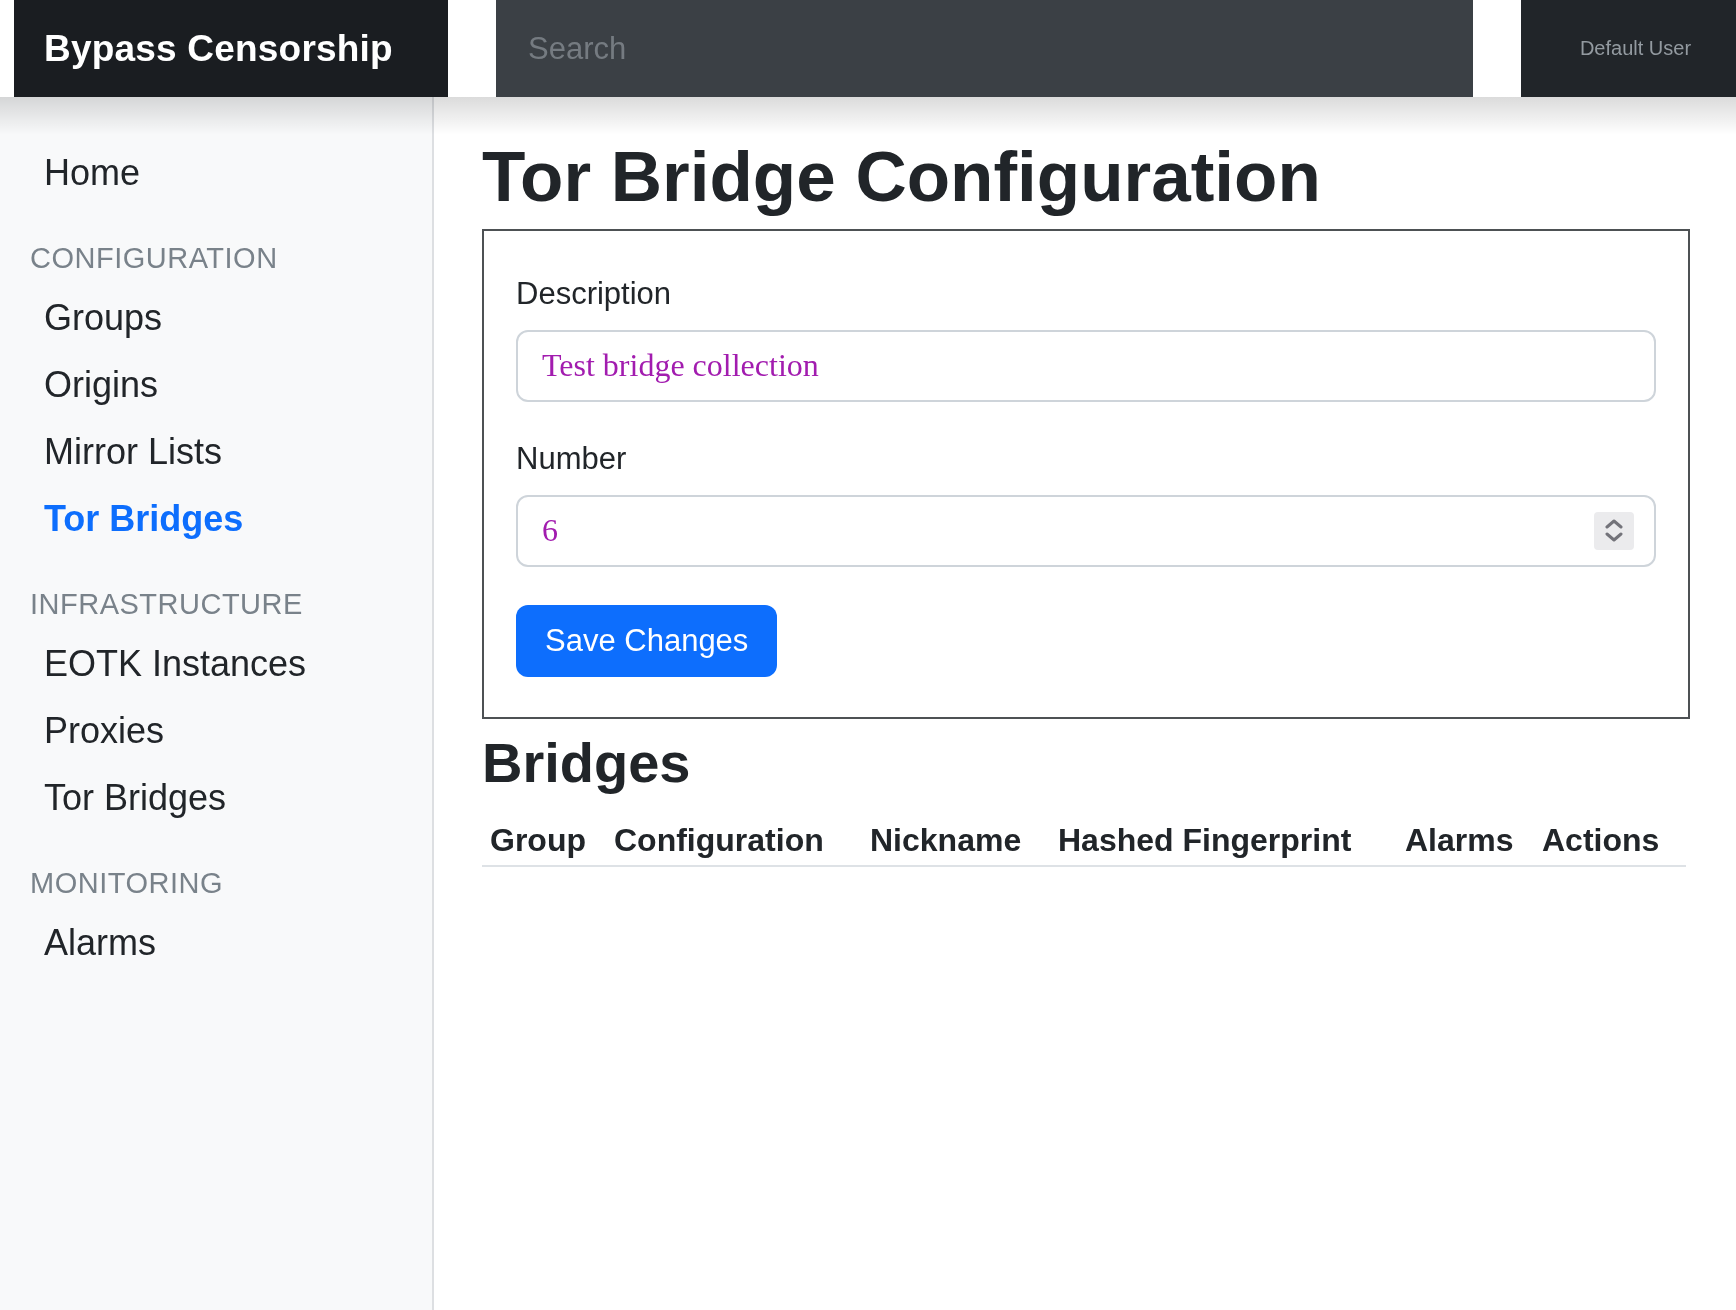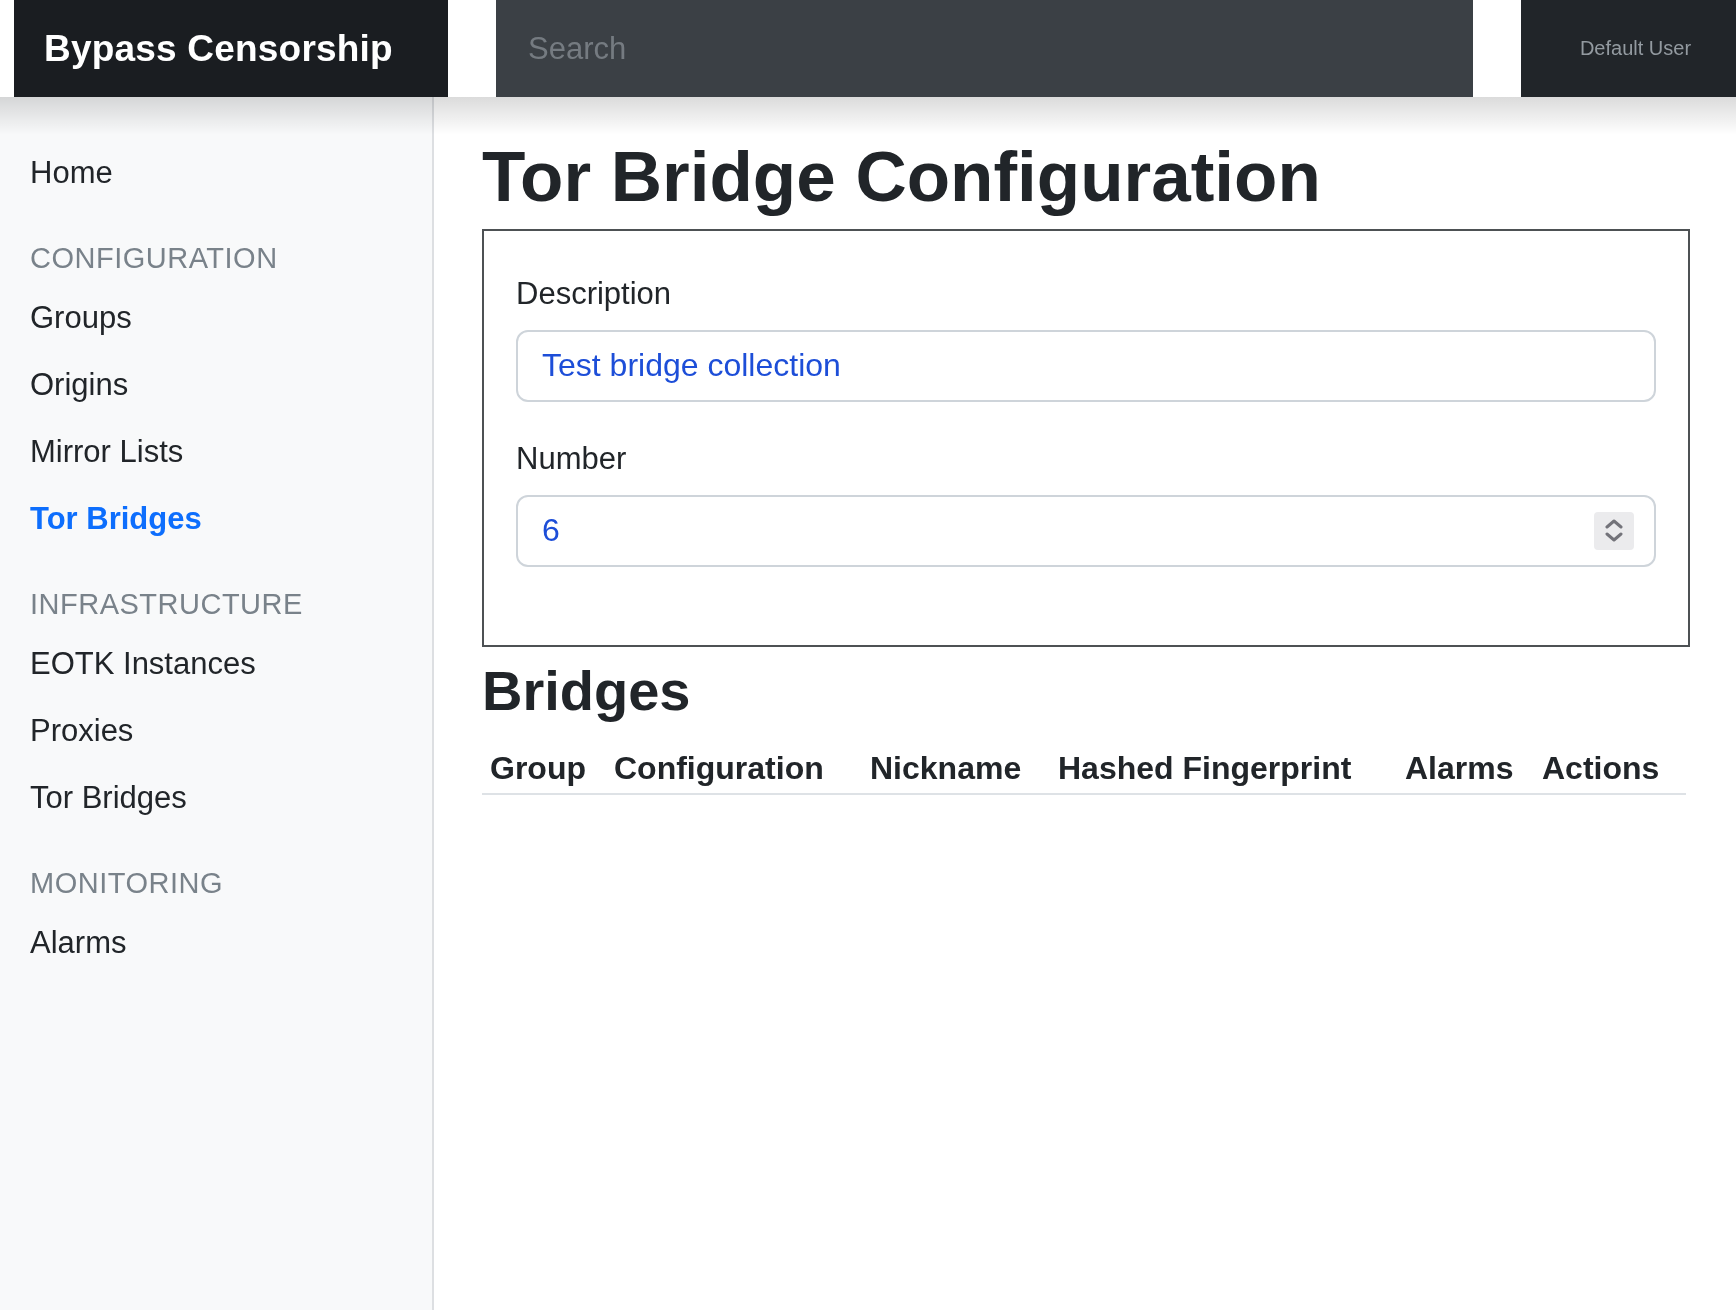--- a/index.html
+++ b/index.html
@@ -37,41 +37,41 @@
 
   
   .layout { position:absolute; top:97px; left:0; width:1736px; height:1213px; display:flex; }
 
   
   .sidebar {
     width:434px; height:1213px; background:#f8f9fa; flex-shrink:0;
     border-right:2px solid #dddfe2; padding-top:42px;
   }
   .nav-link {
-    display:block; padding:11px 30px; font-size:31px; line-height:45px;
+    display:block; padding:11px 44px; font-size:36px; line-height:45px;
     color:#212529; text-decoration:none; cursor:pointer;
   }
   .nav-link.active { color:#0d6efd; font-weight:600; }
   .nav-heading {
     margin:34px 30px 8px; font-size:29px; line-height:36px;
     color:#79828a; font-weight:500; letter-spacing:.5px;
   }
 
   
   .main { flex:1; padding:38px 46px 0 48px; }
   .page-title { font-size:71px; line-height:1.18; font-weight:700; margin:0 0 10px; color:#212529; }
   .page-subtitle { font-size:56px; line-height:1.2; font-weight:700; margin:0 0 26px; color:#212529; }
 
   .config-card { border:2px solid #4d5154; background:#ffffff; padding:44px 32px 40px; }
   .field-label { display:block; font-size:31px; line-height:37px; margin-bottom:18px; color:#212529; }
   .input-wrap { position:relative; margin-bottom:38px; }
   .text-input {
     width:100%; height:72px; border:2px solid #ced4da; border-radius:12px;
-    padding:0 24px; font-size:32px; color:#1d4ed8; background:#fff;
-    font-family:Liberation Sans, sans-serif; outline:none;
+    padding:0 24px; font-size:32px; color:#a21caf; background:#fff;
+    font-family:Liberation Serif, serif; outline:none;
   }
   .stepper {
     position:absolute; right:22px; top:50%; transform:translateY(-50%);
     width:40px; height:38px; background:#ebebed; border-radius:4px;
     display:flex; flex-direction:column; align-items:center; justify-content:center;
     gap:3px; cursor:pointer;
   }
   .stepper svg { display:block; }
 
   .save-btn {
@@ -137,20 +137,21 @@
           <div class="stepper">
             <svg width="18" height="10" viewBox="0 0 18 10">
               <polyline points="2,8 9,2 16,8" fill="none" stroke="#73737a" stroke-width="3" stroke-linecap="round" stroke-linejoin="round"></polyline>
             </svg>
             <svg width="18" height="10" viewBox="0 0 18 10">
               <polyline points="2,2 9,8 16,2" fill="none" stroke="#73737a" stroke-width="3" stroke-linecap="round" stroke-linejoin="round"></polyline>
             </svg>
           </div>
         </div>
 
+        <button class="save-btn">Save Changes</button>
       </section>
 
       <h2 class="bridges-heading">Bridges</h2>
 
       <table class="bridges">
         <colgroup>
           <col style="width:124px">
             <col style="width:256px">
             <col style="width:188px">
           <col style="width:347px">

